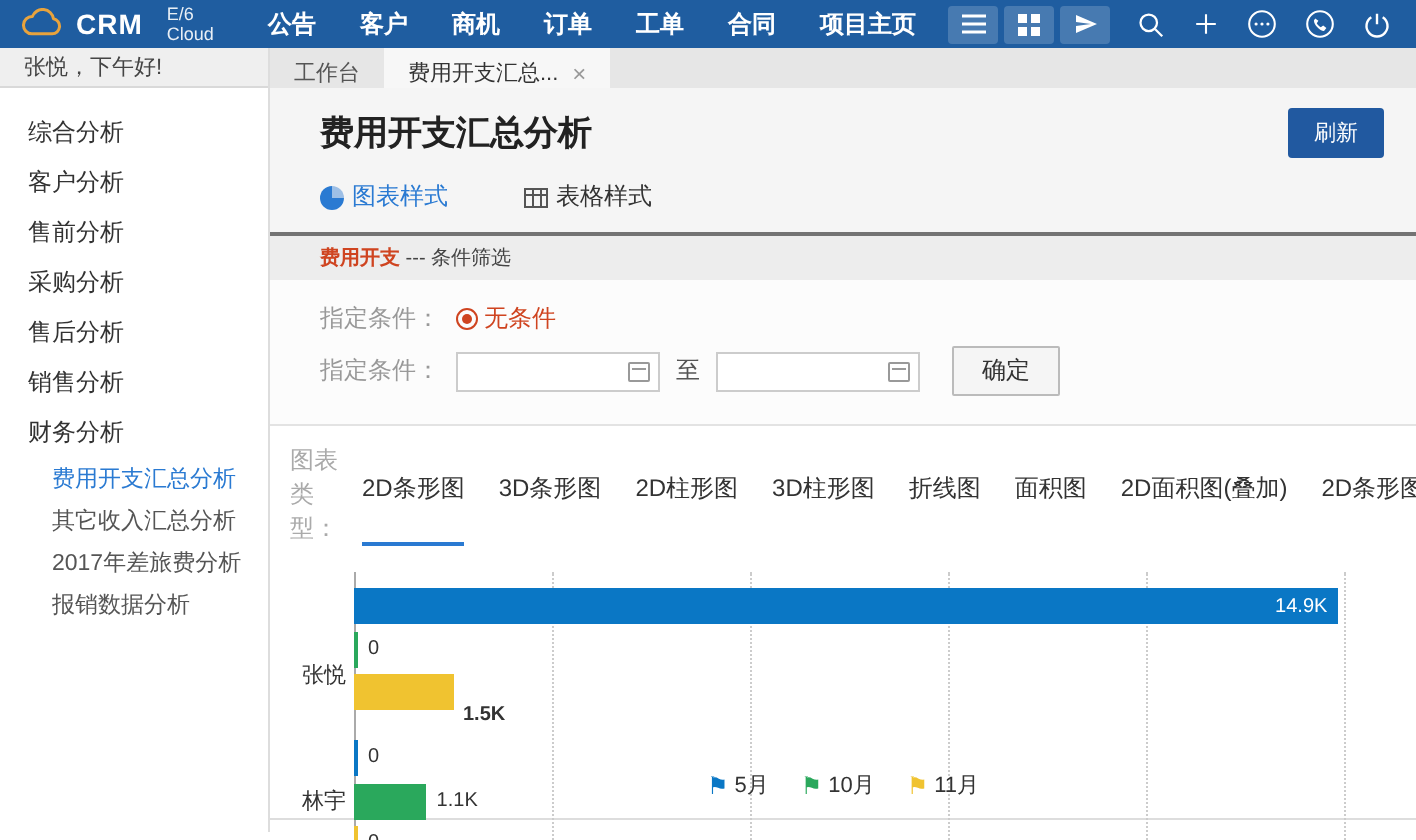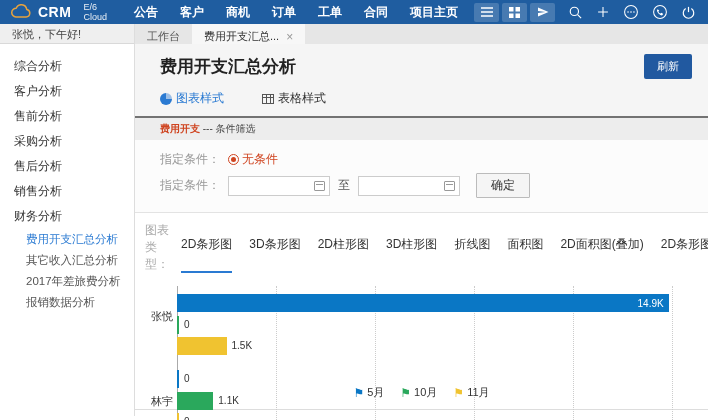--- a/index.html
+++ b/index.html
@@ -235,28 +235,28 @@
     </div>
 
     <div class="chart-area">
       <div class="plot">
           <div class="axis-line"></div>
           <div class="gridline" style="left: 99px;"></div>
           <div class="gridline" style="left: 198px;"></div>
           <div class="gridline" style="left: 297px;"></div>
           <div class="gridline" style="left: 396px;"></div>
           <div class="gridline" style="left: 495px;"></div>
-          <div class="cat-label" style="top: 13px;">张悦</div>
+          <div class="cat-label" style="top: 35px;">张悦</div>
           <div class="bar" style="top: 0px; width: 491.7px; background: rgb(10, 119, 197);">
             <span class="val-in">14.9K</span>
           </div>
           <div class="bar" style="top: 21.5px; width: 2px; background: rgb(42, 168, 92);"></div>
           <div class="val-out" style="left: 7px; top: 21.5px;">0</div>
           <div class="bar" style="top: 43px; width: 49.5px; background: rgb(240, 195, 48);"></div>
-          <div class="val-out" style="left: 54.5px; top: 43px;">1.5K</div>
+          <div class="val-out" style="left: 54.5px; top: 55px; font-weight: bold;">1.5K</div>
           <div class="cat-label" style="top: 97.5px;">林宇</div>
           <div class="bar" style="top: 76px; width: 2px; background: rgb(10, 119, 197);"></div>
           <div class="val-out" style="left: 7px; top: 76px;">0</div>
           <div class="bar" style="top: 97.5px; width: 36.3px; background: rgb(42, 168, 92);"></div>
           <div class="val-out" style="left: 41.3px; top: 97.5px;">1.1K</div>
           <div class="bar" style="top: 119px; width: 2px; background: rgb(240, 195, 48);"></div>
           <div class="val-out" style="left: 7px; top: 119px;">0</div>
         </div>
       <div class="legend">
           <span class="legend-item">

